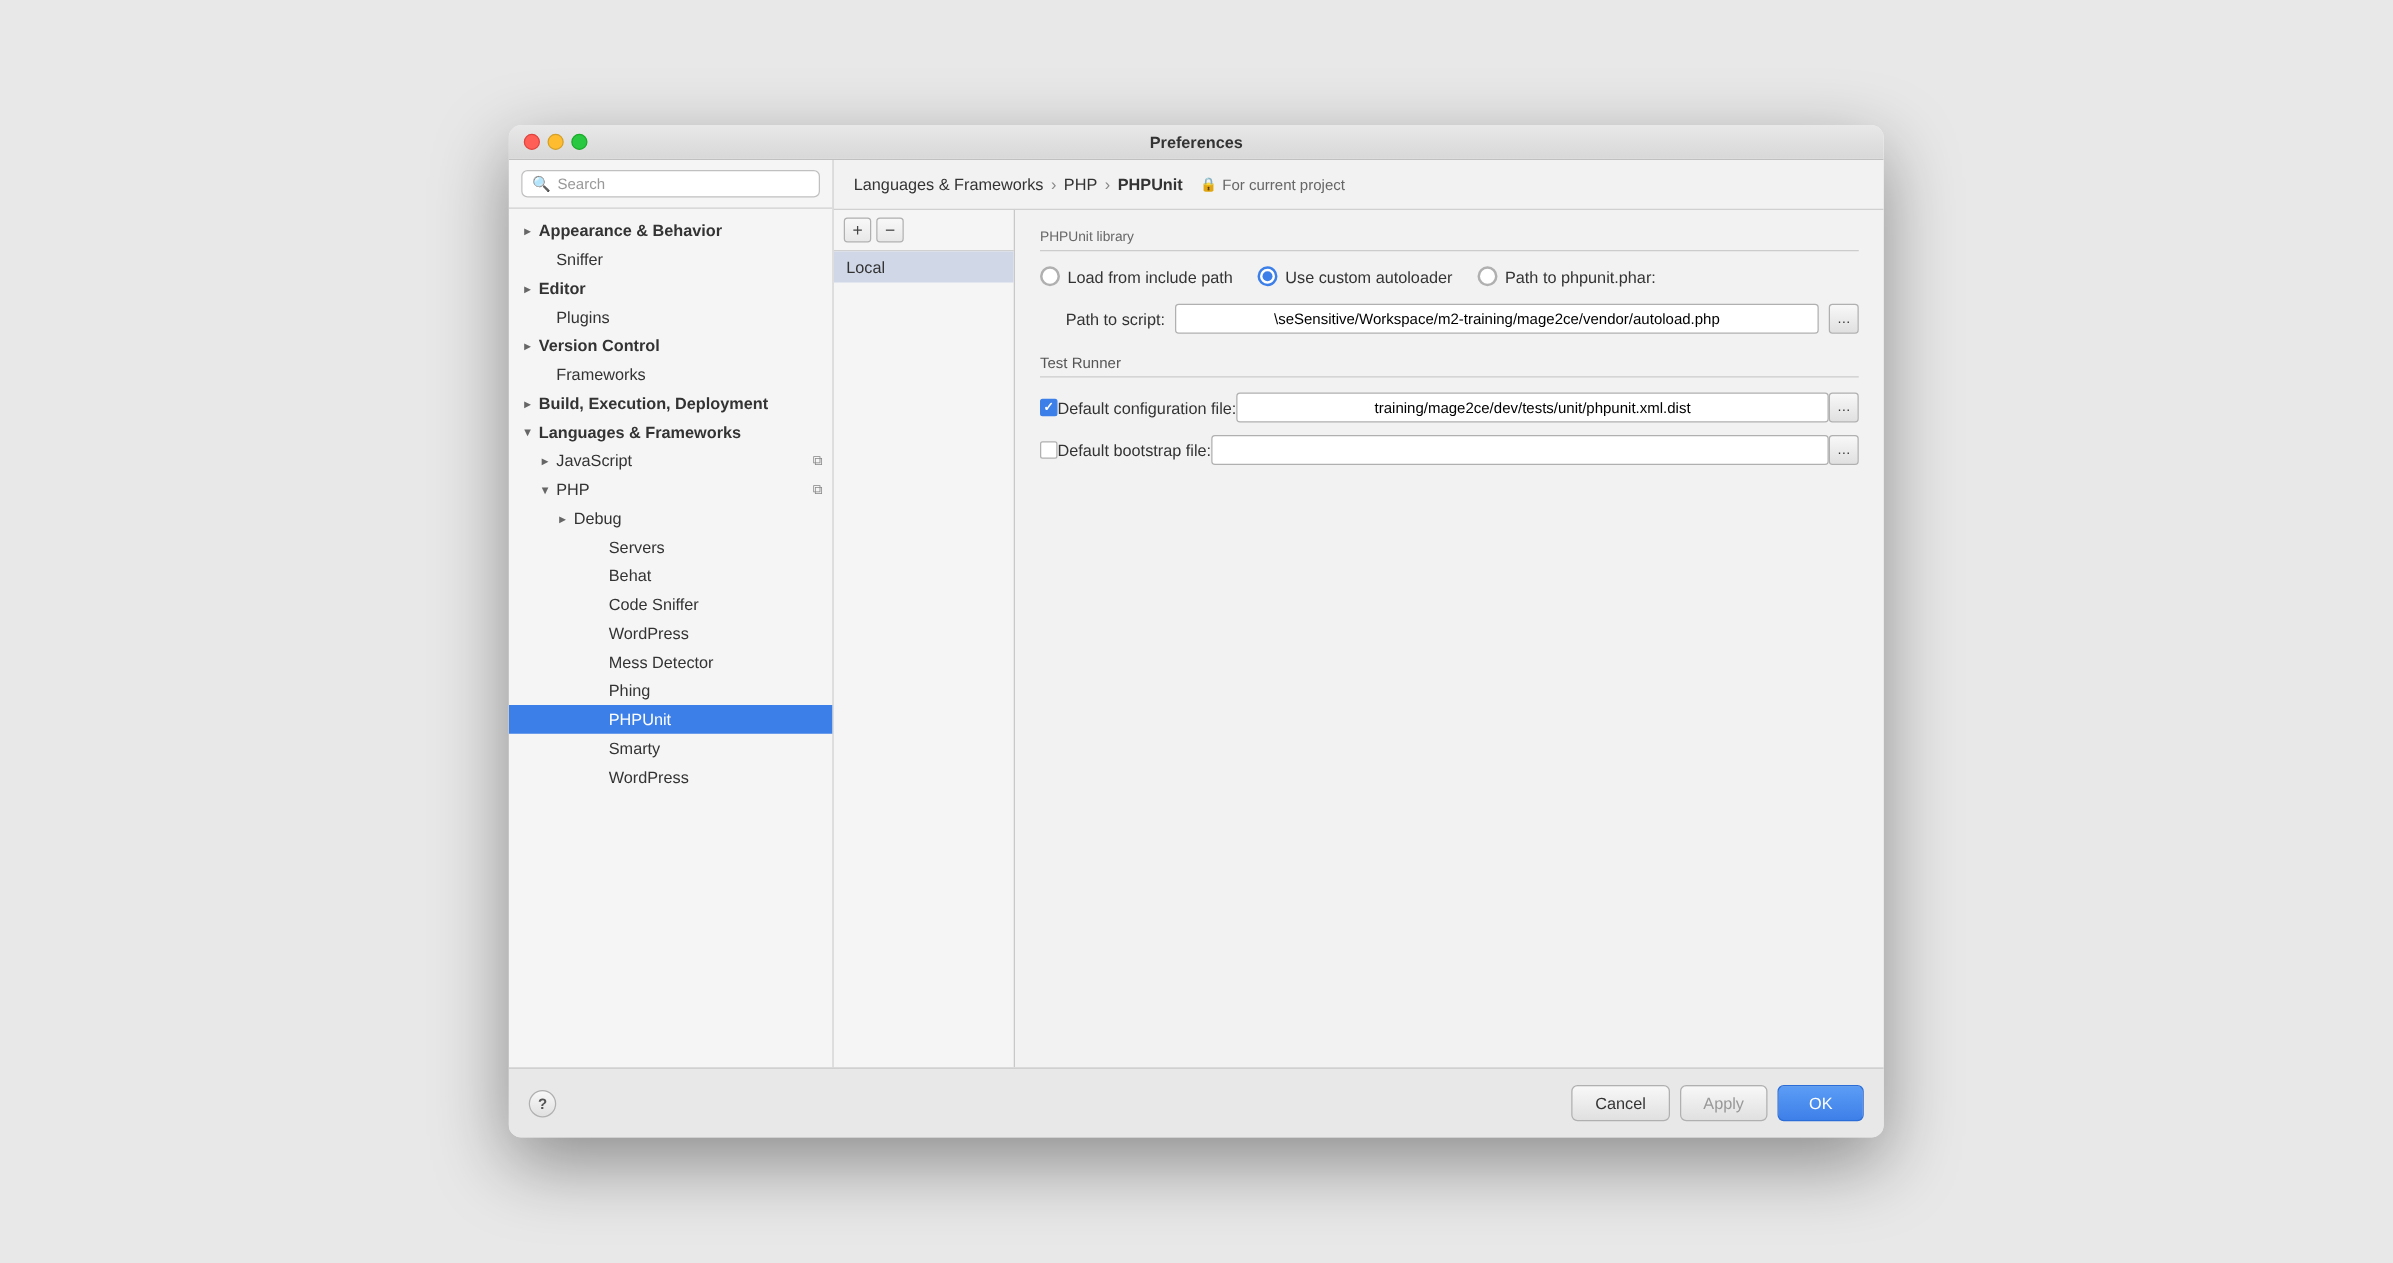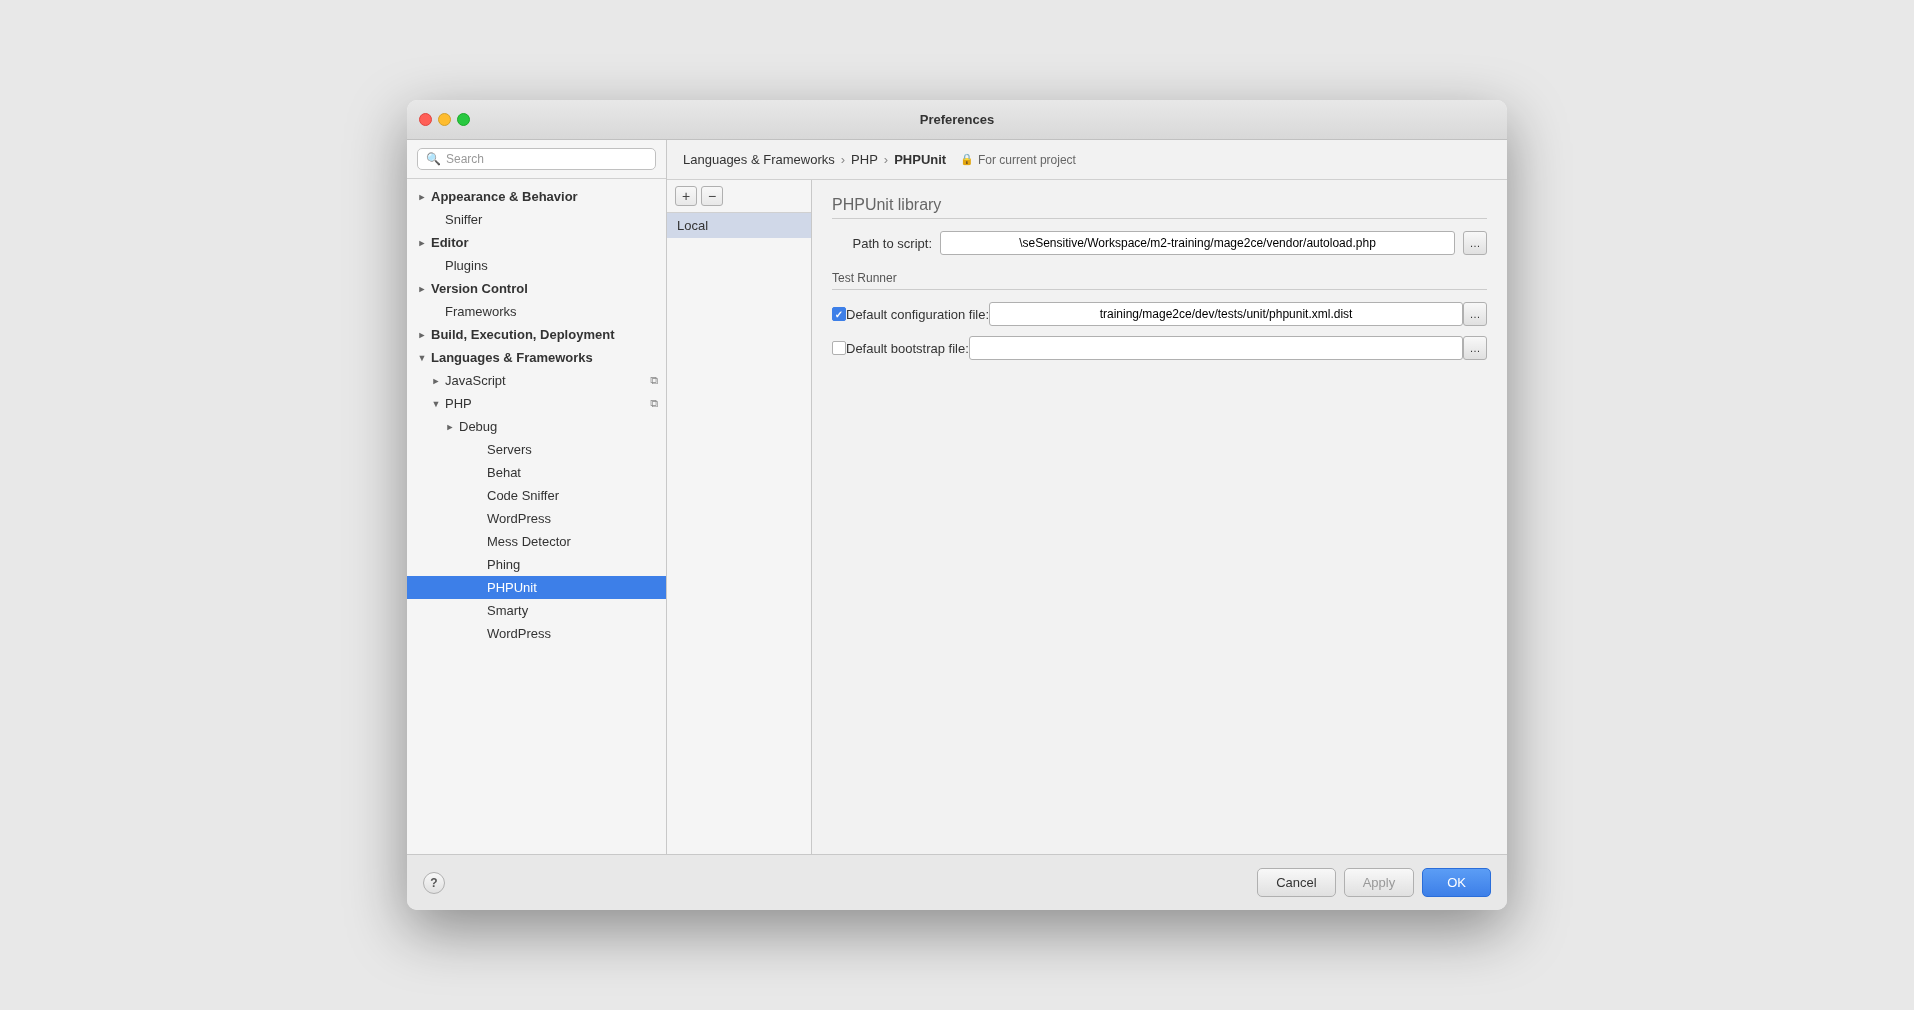--- a/index.html
+++ b/index.html
@@ -18,21 +18,21 @@
       height: 810px;
       background: #f0f0f0;
       border-radius: 10px;
       box-shadow: 0 20px 60px rgba(0,0,0,0.4);
       display: flex;
       flex-direction: column;
       overflow: hidden;
     }
     
     .titlebar {
-      height: 40px;
+      height: 28px;
       background: linear-gradient(to bottom, #e8e8e8, #d8d8d8);
       display: flex;
       align-items: center;
       padding: 0 12px;
       border-bottom: 1px solid #c0c0c0;
       border-radius: 10px 10px 0 0;
       position: relative;
     }
     .titlebar-title {
       position: absolute;
@@ -215,21 +215,21 @@
       color: #333;
     }
 
     
     .config-panel {
       flex: 1;
       padding: 16px 20px;
       overflow-y: auto;
     }
     .section-label {
-      font-size: 16px;
+      font-size: 11px;
       color: #666;
       margin-bottom: 12px;
       border-bottom: 1px solid #ccc;
       padding-bottom: 4px;
     }
     .radio-group {
       display: flex;
       align-items: center;
       gap: 20px;
       margin-bottom: 14px;
@@ -556,20 +556,34 @@
           </div>
           <div class="list-items">
             <div class="list-item selected">Local</div>
           </div>
         </div>
 
         <div class="config-panel">
 
           <div class="section-label">PHPUnit library</div>
 
+          <div class="radio-group">
+            <div class="radio-option">
+              <div class="radio-circle"></div>
+              <span class="radio-label">Load from include path</span>
+            </div>
+            <div class="radio-option">
+              <div class="radio-circle checked"></div>
+              <span class="radio-label">Use custom autoloader</span>
+            </div>
+            <div class="radio-option">
+              <div class="radio-circle"></div>
+              <span class="radio-label">Path to phpunit.phar:</span>
+            </div>
+          </div>
 
           <div class="field-row">
             <span class="field-label">Path to script:</span>
             <input class="field-input" type="text" value="\seSensitive/Workspace/m2-training/mage2ce/vendor/autoload.php" style="">
             <button class="browse-btn">…</button>
           </div>
 
           <div class="section-divider">
             <div class="section-title">Test Runner</div>
           </div>

